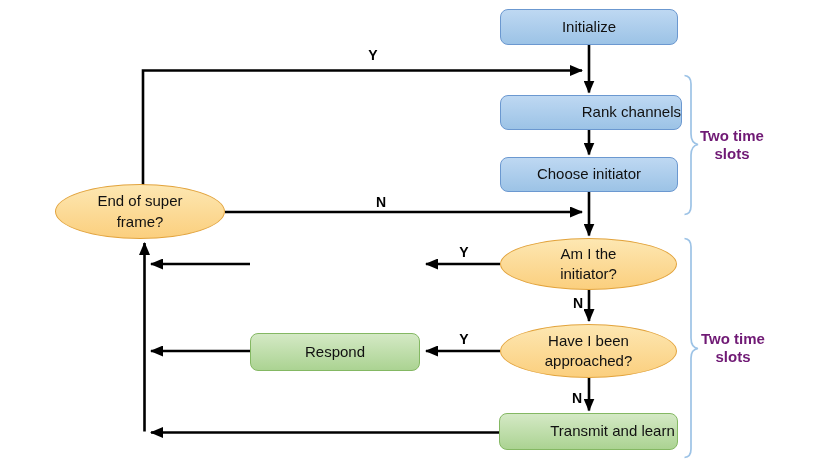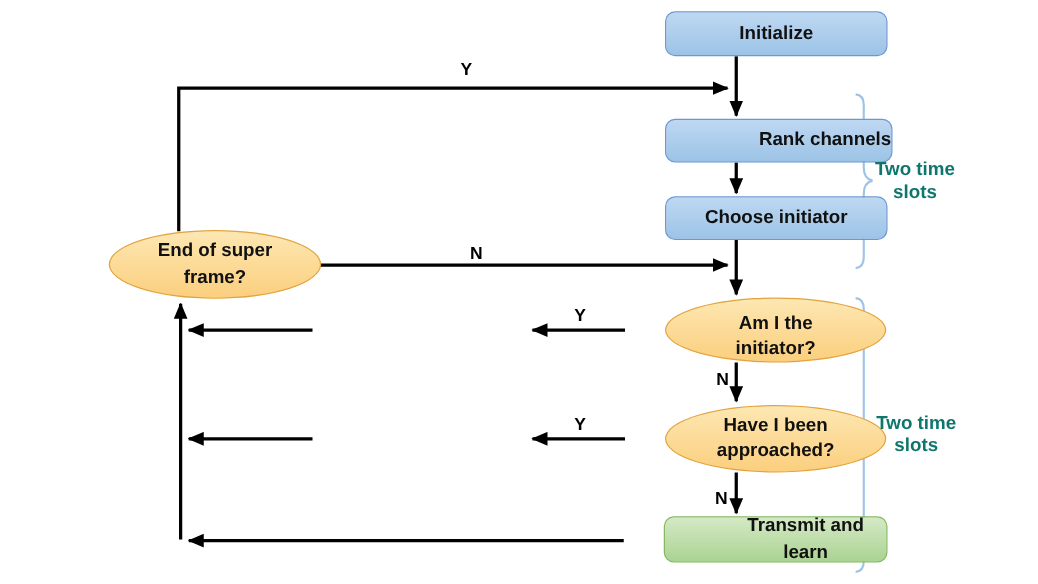--- a/index.html
+++ b/index.html
@@ -15,26 +15,25 @@
     position: absolute;
     left: 0; top: 0;
     width: 830px; height: 467px;
   }
   .node {
     position: absolute;
     display: flex;
     align-items: center;
     justify-content: center;
     text-align: center;
-    font-weight: bold;
+    font-weight: normal;
     font-size: 15px;
     color: #111111;
     line-height: 1.35;
     box-sizing: border-box;
-    margin-left: 32px;
   }
   .rect { border-radius: 8px; }
   .blue {
     background: linear-gradient(#bed8f2, #9cc3e6);
     border: 1.6px solid #6b98d0;
   }
   .green {
     background: linear-gradient(#d4e9c5, #abd392);
     border: 1.6px solid #84b863;
   }
@@ -50,21 +49,21 @@
     font-size: 14px;
     color: #000000;
   }
   .brace-label {
     position: absolute;
     width: 80px;
     text-align: center;
     font-weight: bold;
     font-size: 15px;
     line-height: 1.22;
-    color: #0f766e;
+    color: #701a75;
   }
 </style>
 </head>
 <body>
 
 <div class="stage">
 
   <svg class="wires" viewBox="0 0 830 467" xmlns="http://www.w3.org/2000/svg">
     <defs>
       <marker id="arr" markerUnits="userSpaceOnUse" markerWidth="13" markerHeight="11" refX="12" refY="5.5" orient="auto">
@@ -100,27 +99,30 @@
   <div class="node rect blue" style="left:500px; top:95px; width:182px; height:35px;justify-content:flex-end;">
     <span>Rank channels</span>
   </div>
   <div class="node rect blue" style="left:500px; top:157px; width:178px; height:35px;text-align:right;">
     <span>Choose initiator</span>
   </div>
 
   <div class="node ellipse" style="left:55px; top:184px; width:170px; height:55px;">
     <span style="max-width:110px;">End of super frame?</span>
   </div>
-  <div class="node ellipse" style="left:500px; top:238px; width:177px; height:52px;align-items:flex-end;">
+  <div class="node ellipse" style="left:500px; top:238px; width:177px; height:52px;">
     <span style="max-width:100px;">Am I the initiator?</span>
   </div>
   <div class="node ellipse" style="left:500px; top:324px; width:177px; height:54px;">
     <span style="max-width:120px;">Have I been approached?</span>
   </div>
 
+  <div class="node rect green" style="left:250px; top:333px; width:170px; height:38px;">
+    <span>Respond</span>
+  </div>
   <div class="node rect green" style="left:499px; top:413px; width:179px; height:37px;padding-left:48px;">
     <span>Transmit and learn</span>
   </div>
 
   <span class="edge-label" style="left:373px; top:55px;">Y</span>
   <span class="edge-label" style="left:381px; top:202px;">N</span>
   <span class="edge-label" style="left:464px; top:252px;">Y</span>
   <span class="edge-label" style="left:578px; top:303px;">N</span>
   <span class="edge-label" style="left:464px; top:339px;">Y</span>
   <span class="edge-label" style="left:577px; top:398px;">N</span>

